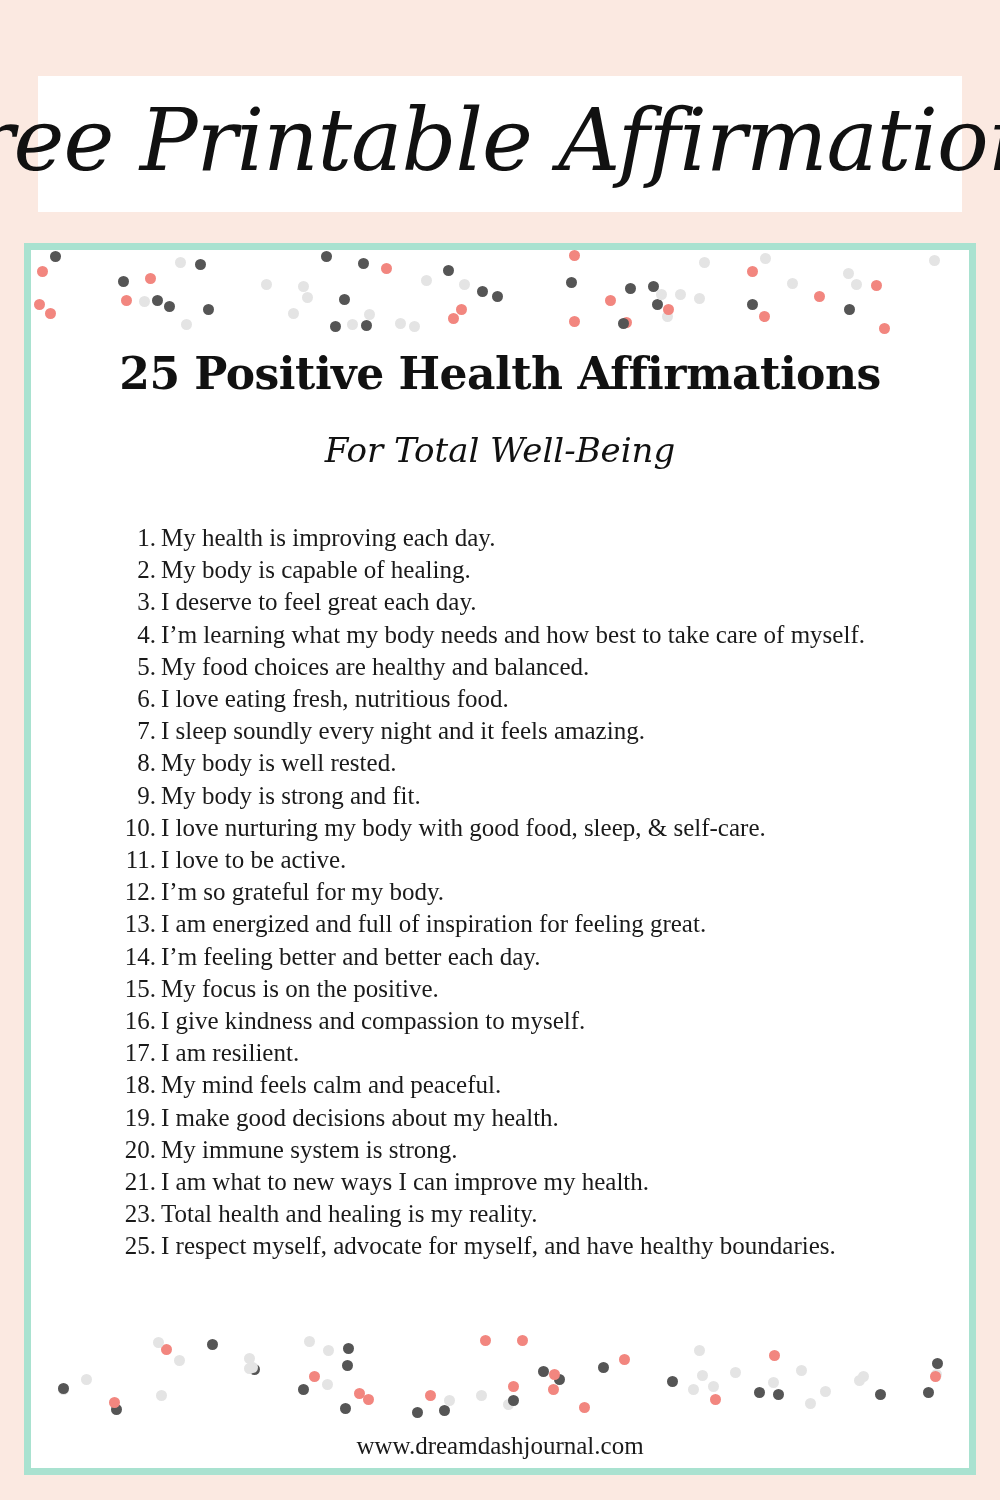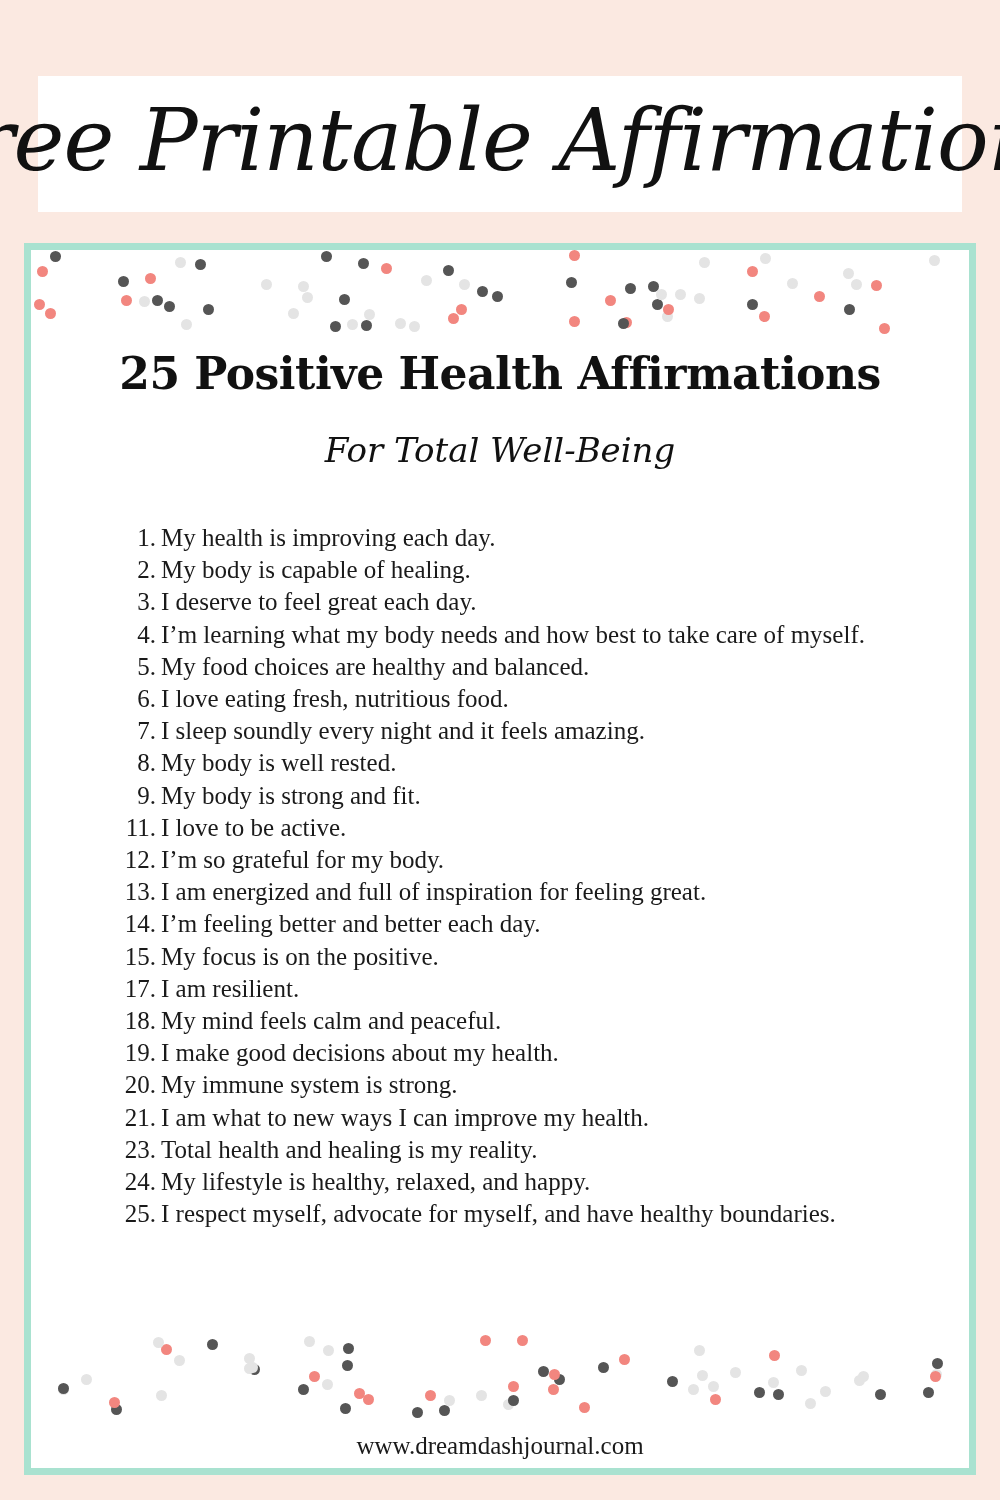--- a/index.html
+++ b/index.html
@@ -244,40 +244,48 @@
       </li>
       <li class="item">
         <span class="num">8.</span>
         <span class="txt">My body is well rested.</span>
       </li>
       <li class="item">
         <span class="num">9.</span>
         <span class="txt">My body is strong and fit.</span>
       </li>
       <li class="item">
+        <span class="num">10.</span>
+        <span class="txt">I love nurturing my body with good food, sleep, &amp; self-care.</span>
+      </li>
+      <li class="item">
         <span class="num">11.</span>
         <span class="txt">I love to be active.</span>
       </li>
       <li class="item">
         <span class="num">12.</span>
         <span class="txt">I’m so grateful for my body.</span>
       </li>
       <li class="item">
         <span class="num">13.</span>
         <span class="txt">I am energized and full of inspiration for feeling great.</span>
       </li>
       <li class="item">
         <span class="num">14.</span>
         <span class="txt">I’m feeling better and better each day.</span>
       </li>
       <li class="item">
         <span class="num">15.</span>
         <span class="txt">My focus is on the positive.</span>
       </li>
       <li class="item">
+        <span class="num">16.</span>
+        <span class="txt">I give kindness and compassion to myself.</span>
+      </li>
+      <li class="item">
         <span class="num">17.</span>
         <span class="txt">I am resilient.</span>
       </li>
       <li class="item">
         <span class="num">18.</span>
         <span class="txt">My mind feels calm and peaceful.</span>
       </li>
       <li class="item">
         <span class="num">19.</span>
         <span class="txt">I make good decisions about my health.</span>
@@ -286,24 +294,20 @@
         <span class="num">20.</span>
         <span class="txt">My immune system is strong.</span>
       </li>
       <li class="item">
         <span class="num">21.</span>
         <span class="txt">I am what to new ways I can improve my health.</span>
       </li>
       <li class="item">
         <span class="num">23.</span>
         <span class="txt">Total health and healing is my reality.</span>
-      </li>
-      <li class="item">
-        <span class="num">24.</span>
-        <span class="txt">My lifestyle is healthy, relaxed, and happy.</span>
       </li>
       <li class="item">
         <span class="num">25.</span>
         <span class="txt">I respect myself, advocate for myself, and have healthy boundaries.</span>
       </li>
     </ol>
 
   <div class="confetti bottom" id="confetti-bottom">
       <span class="dot" style="left: 476.796px; top: 47.0591px; background: rgb(242, 134, 127);"></span>
       <span class="dot" style="left: 547.999px; top: 68.3779px; background: rgb(242, 134, 127);"></span>

